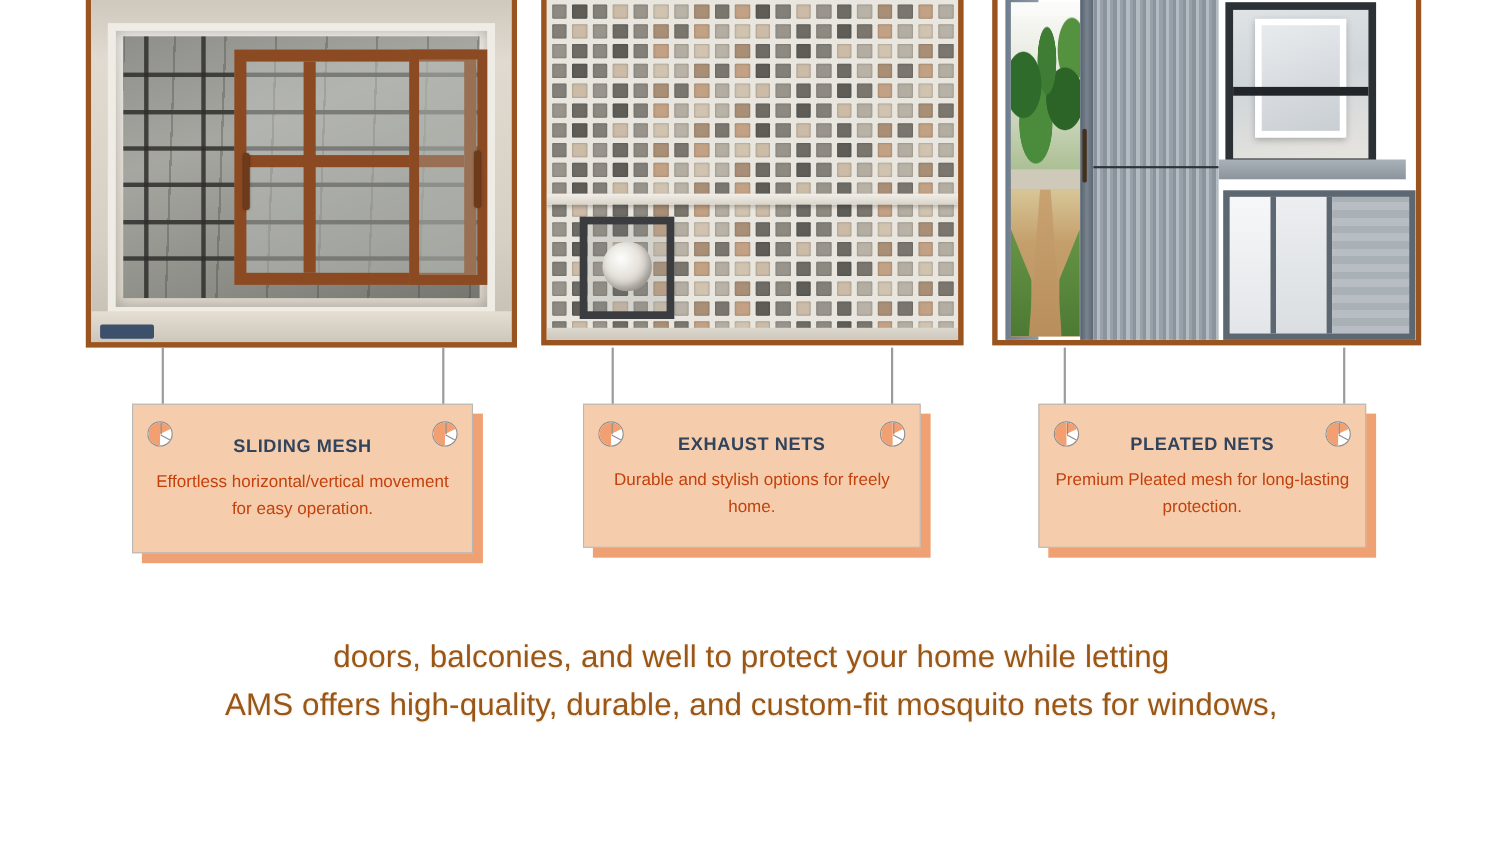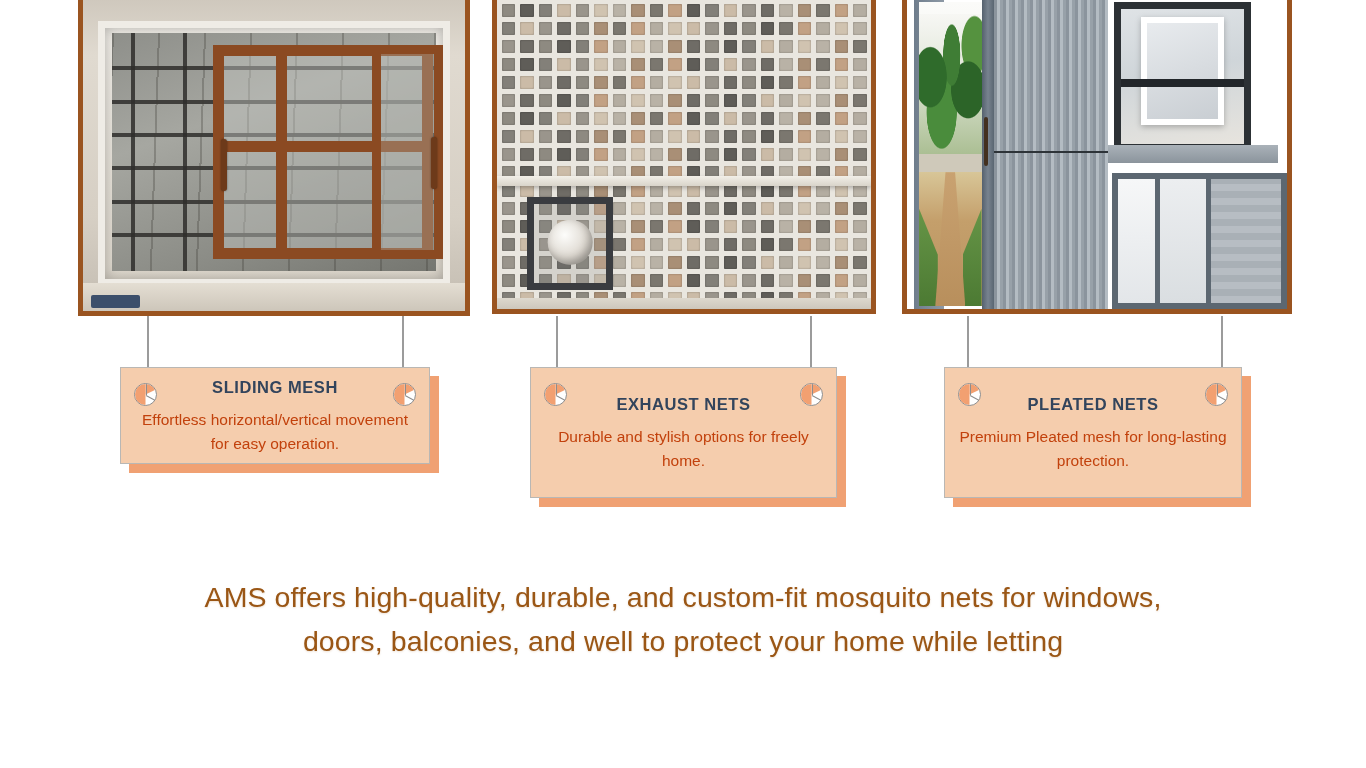--- a/index.html
+++ b/index.html
@@ -224,21 +224,21 @@
 
   
   .connector {
     position: absolute;
     width: 2px;
     background: #9b9b9b;
   }
 
   
   .card-wrap { position: absolute; }
-  .card-wrap.c1 { left: 120px; top: 367px; width: 310px; height: 97px; }
+  .card-wrap.c1 { left: 120px; top: 367px; width: 310px; height: 136px; }
   .card-wrap.c2 { left: 530px; top: 367px; width: 307px; height: 131px; }
   .card-wrap.c3 { left: 944px; top: 367px; width: 298px; height: 131px; }
 
   .card-shadow {
     position: absolute;
     left: 9px; top: 9px;
     width: 100%; height: 100%;
     background: #f0a173;
   }
   .card {
@@ -796,17 +796,17 @@
           <span class="wedge-top"></span>
         <span class="slice-line"></span>
           <span class="slice-line2"></span>
       </span>
       <div class="card-title">PLEATED NETS</div>
       <div class="card-desc">Premium Pleated mesh for long-lasting protection.</div>
     </div>
   </div>
 
   <div class="footer-text">
+    <span class="ln">doors, balconies, and well to protect your home while letting</span>
     <span class="ln">AMS offers high-quality, durable, and custom-fit mosquito nets for windows,</span>
-    <span class="ln">doors, balconies, and well to protect your home while letting</span>
   </div>
 
 </div>
 
 </body></html>

